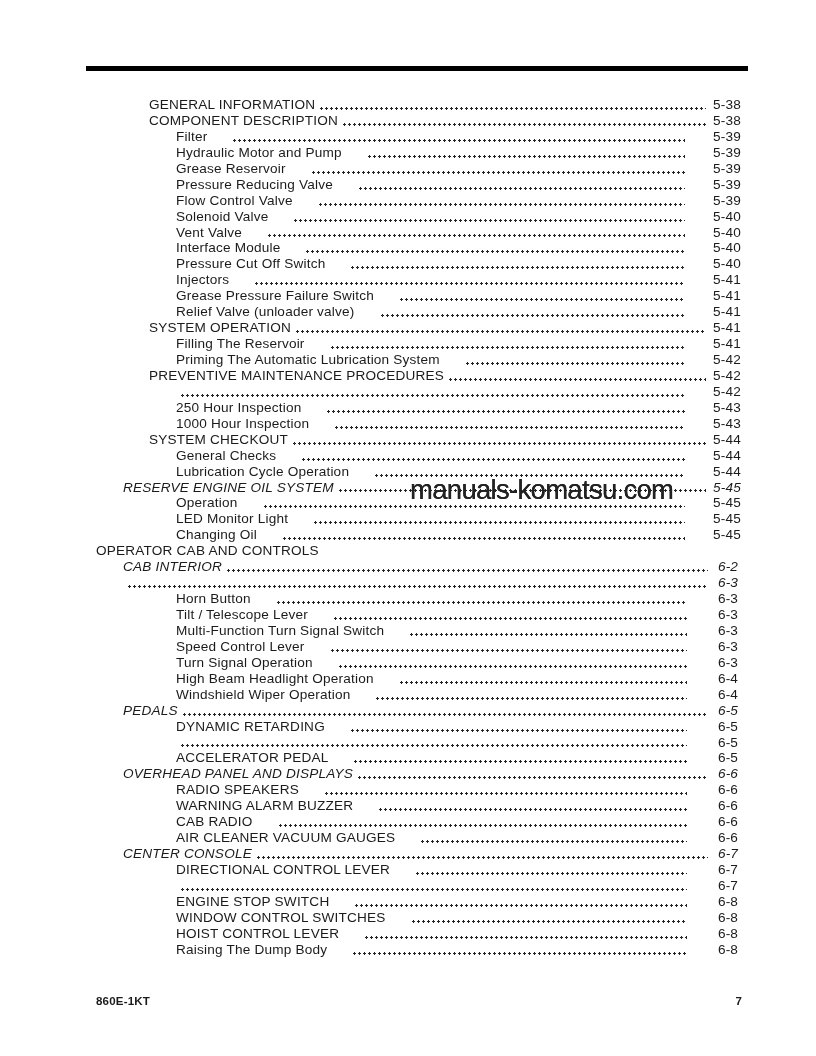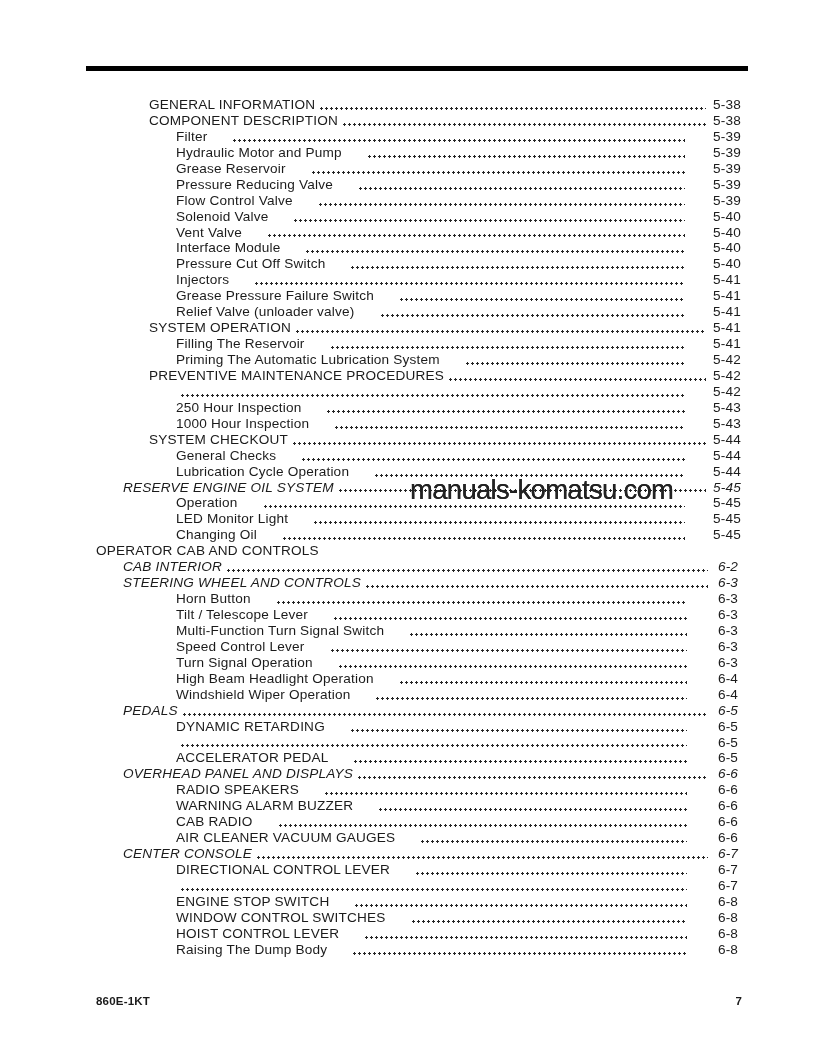--- a/index.html
+++ b/index.html
@@ -204,21 +204,20 @@
     <div class="toc-row lvl0 nopage">
       <span class="title">OPERATOR CAB AND CONTROLS</span>
       <span class="leader"></span>
     </div>
     <div class="toc-row lvl1">
       <span class="title">CAB INTERIOR</span>
       <span class="leader"></span>
       <span class="pg">6-2</span>
     </div>
     <div class="toc-row lvl1">
-      <span class="title">STEERING WHEEL AND CONTROLS</span>
       <span class="leader"></span>
       <span class="pg">6-3</span>
     </div>
     <div class="toc-row lvl3">
       <span class="title">Horn Button</span>
       <span class="leader"></span>
       <span class="pg">6-3</span>
     </div>
     <div class="toc-row lvl3">
       <span class="title">Tilt / Telescope Lever</span>

